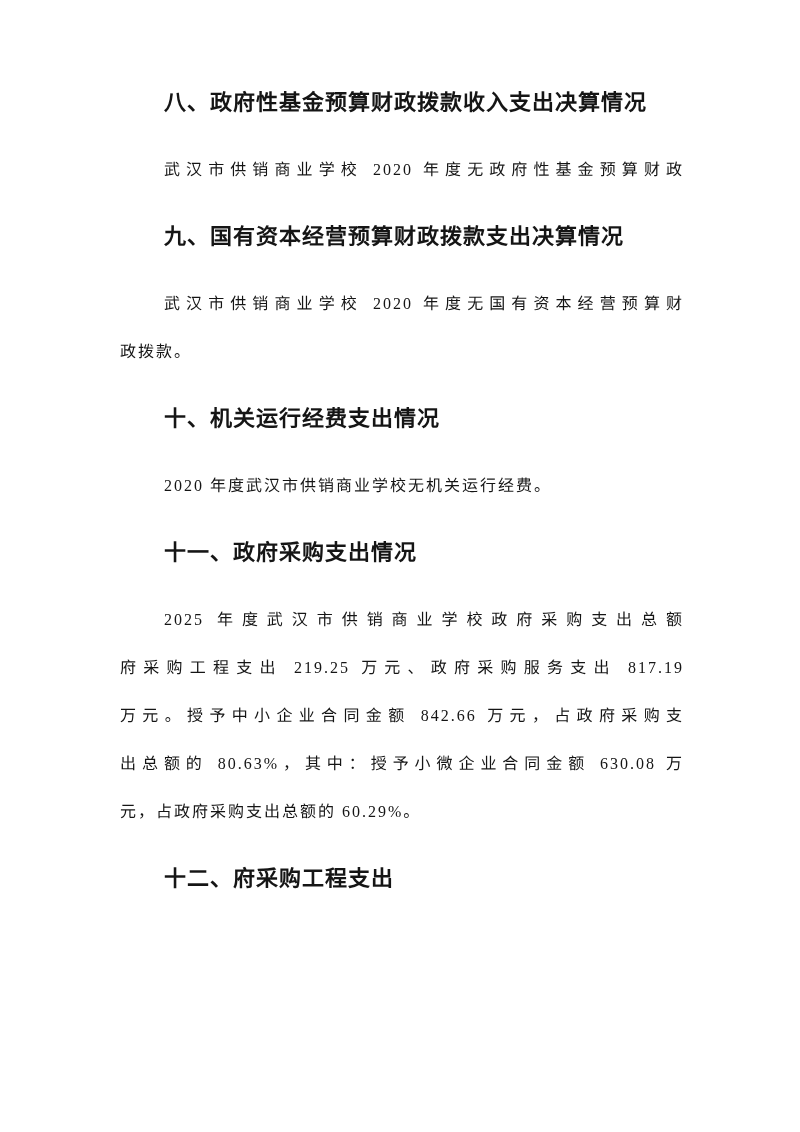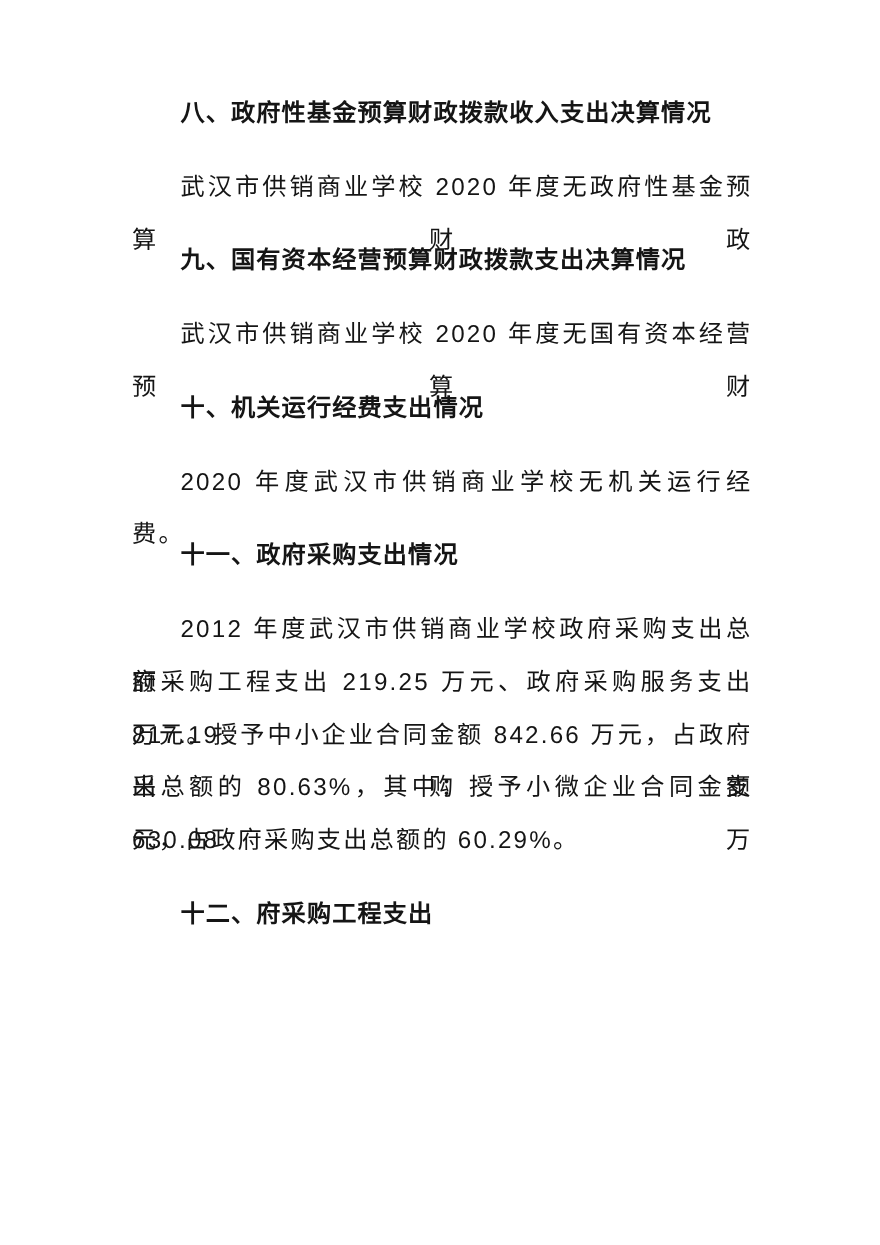--- a/index.html
+++ b/index.html
@@ -33,22 +33,22 @@
   }
   .heading.first {
     margin-top: 0;
   }
   .para {
     margin: 19px 0 0 0;
   }
   .line {
     height: 48px;
     line-height: 48px;
-    font-family: Liberation Sans, sans-serif;
-    font-size: 22px;
+    font-family: Liberation Serif, serif;
+    font-size: 16px;
     letter-spacing: 2px;
     text-align: justify;
     text-align-last: justify; 
   }
   .line.first {
     text-indent: 44px; 
   }
   .line.last {
     text-align-last: left; 
   }
@@ -58,28 +58,29 @@
 
 <div class="page">
   <div class="content">
       <h2 class="heading first">八、政府性基金预算财政拨款收入支出决算情况</h2>
       <div class="para">
         <div class="line first">武汉市供销商业学校 2020 年度无政府性基金预算财政</div>
       </div>
       <h2 class="heading">九、国有资本经营预算财政拨款支出决算情况</h2>
       <div class="para">
         <div class="line first">武汉市供销商业学校 2020 年度无国有资本经营预算财</div>
+        <div class="line last">政拨款。</div>
       </div>
       <h2 class="heading">十、机关运行经费支出情况</h2>
       <div class="para">
         <div class="line first last">2020 年度武汉市供销商业学校无机关运行经费。</div>
       </div>
       <h2 class="heading">十一、政府采购支出情况</h2>
       <div class="para">
-        <div class="line first">2012 年度武汉市供销商业学校政府采购支出总额</div>
+        <div class="line first">2025 年度武汉市供销商业学校政府采购支出总额</div>
         <div class="line">府采购工程支出 219.25 万元、政府采购服务支出 817.19</div>
         <div class="line">万元。授予中小企业合同金额 842.66 万元，占政府采购支</div>
         <div class="line">出总额的 80.63%，其中：授予小微企业合同金额 630.08 万</div>
         <div class="line last">元，占政府采购支出总额的 60.29%。</div>
       </div>
       <h2 class="heading">十二、府采购工程支出</h2>
     </div>
 </div>
 
 </body></html>

